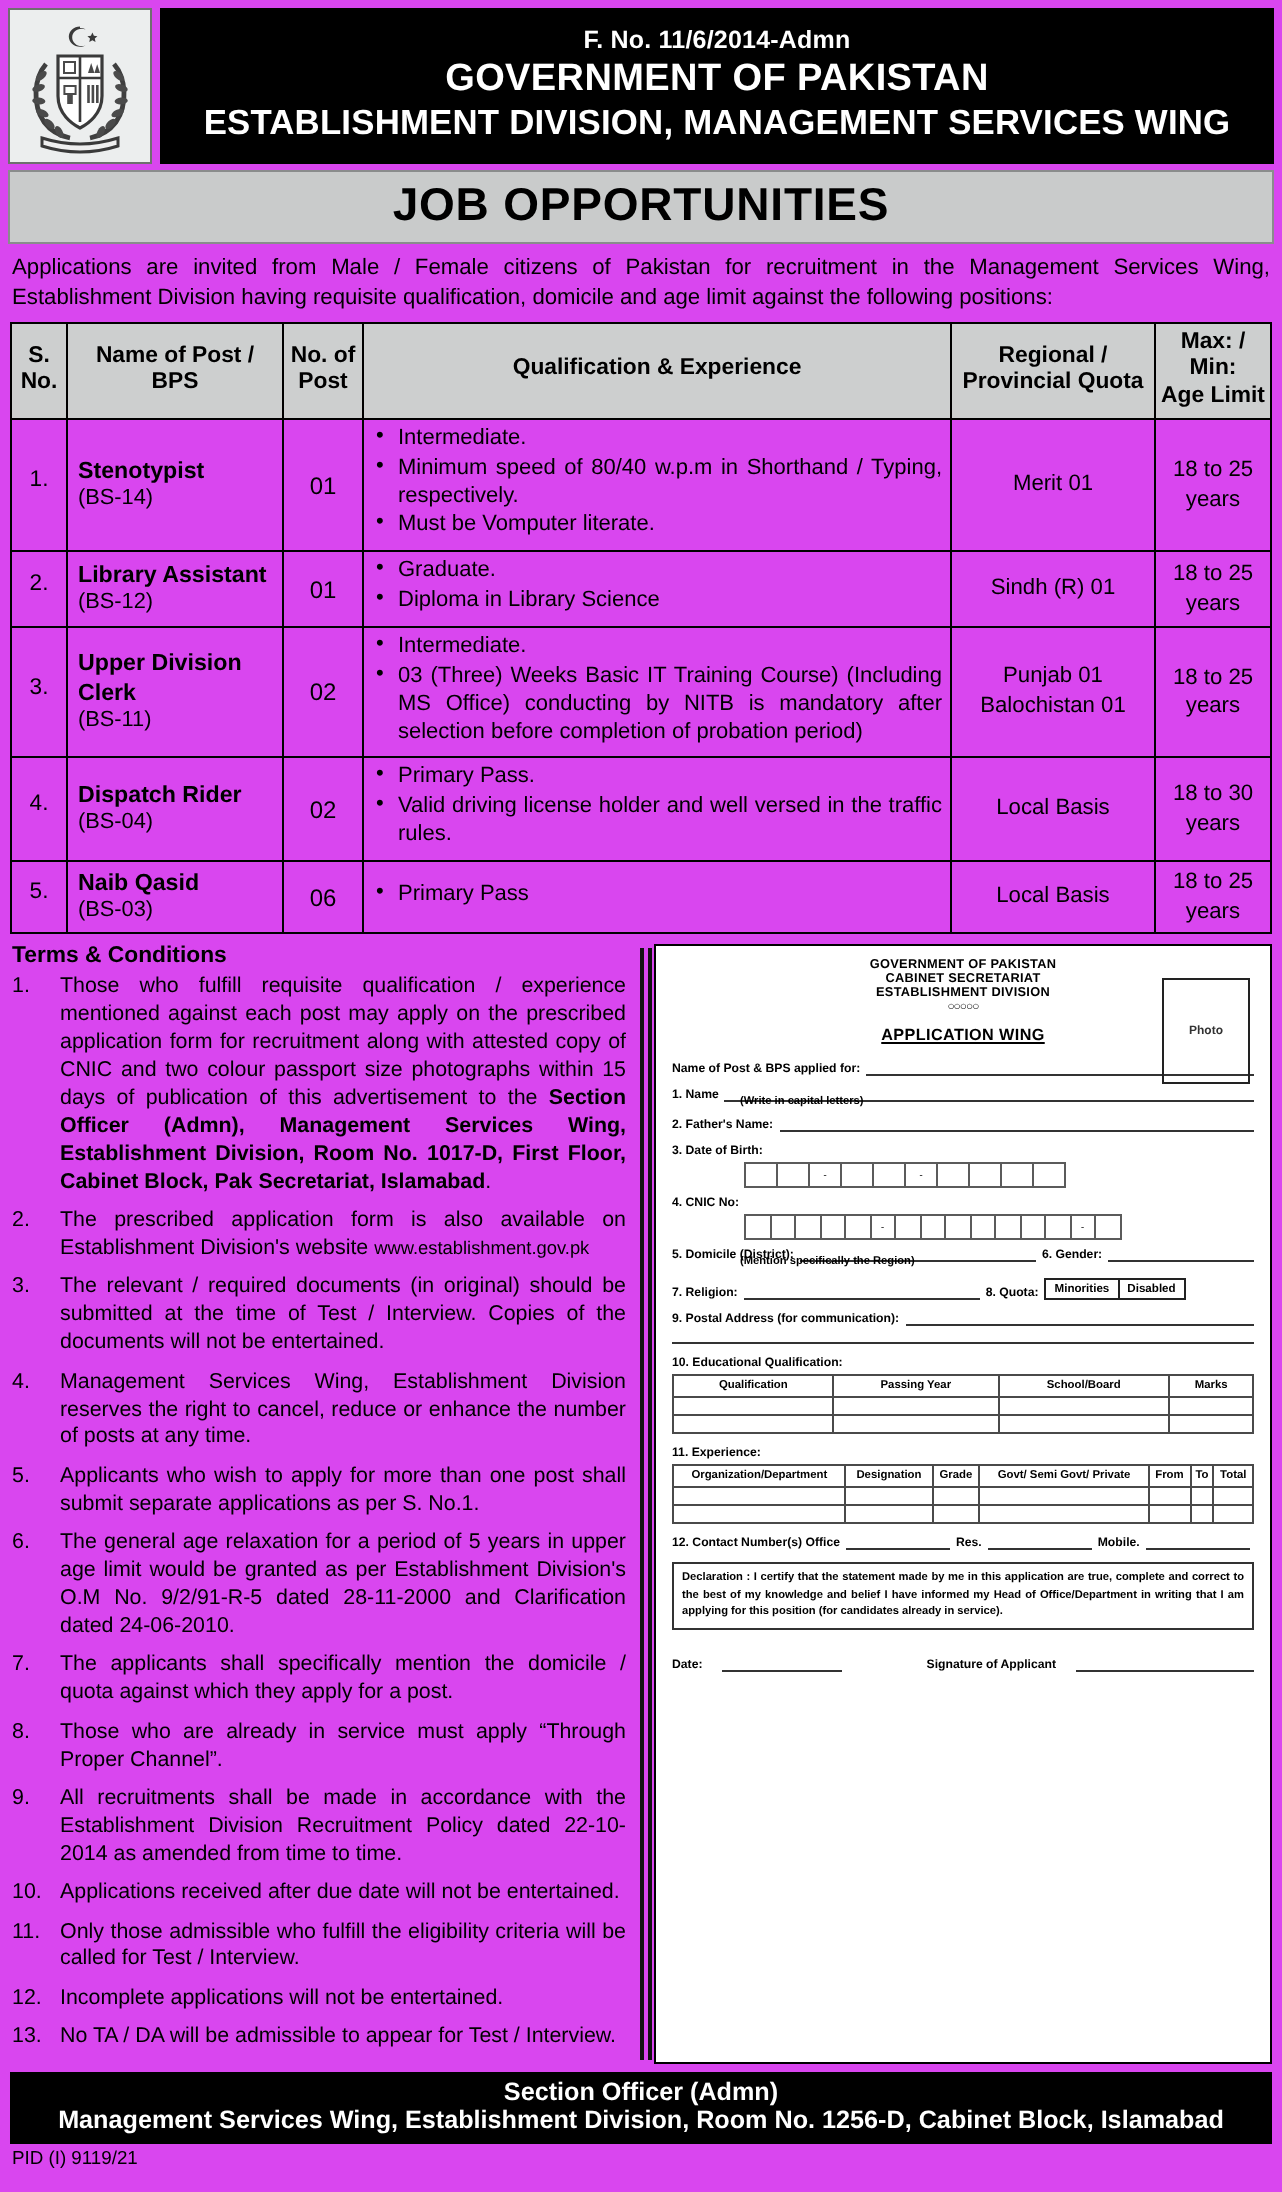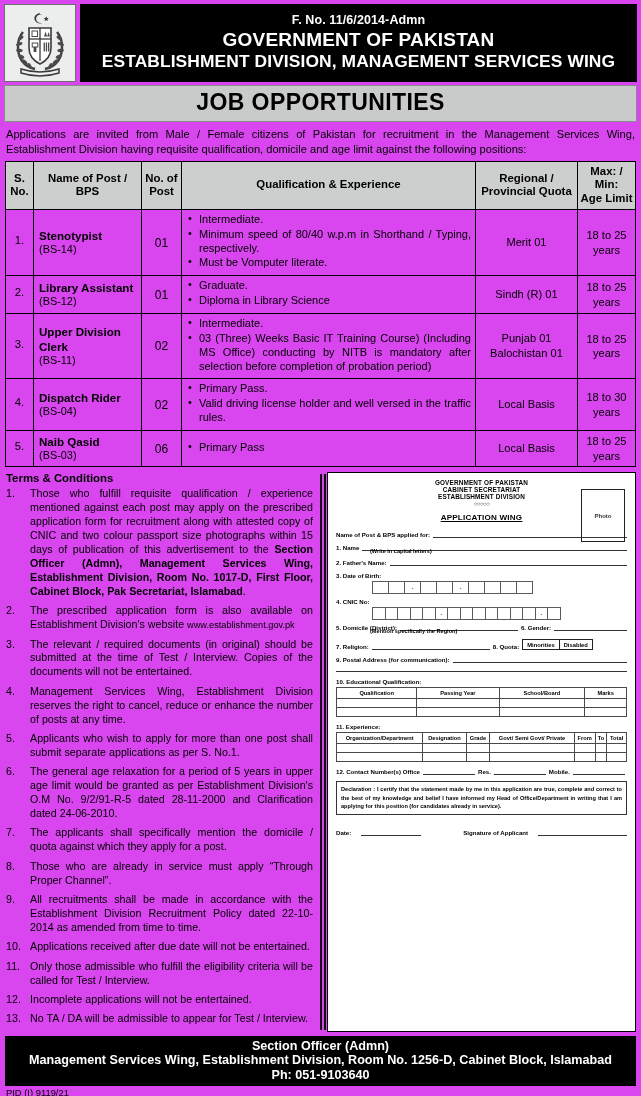--- a/index.html
+++ b/index.html
@@ -463,17 +463,16 @@
           <span class="lbl">Signature of Applicant</span>
           <span class="line"></span>
         </div>
       </div>
     </div>
   </div>
 
   <div class="footer-black">
     <div class="fb1">Section Officer (Admn)</div>
     <div class="fb2">Management Services Wing, Establishment Division, Room No. 1256-D, Cabinet Block, Islamabad</div>
-    <div class="fb3">Ph: 051-9103640</div>
   </div>
   <div class="pid">PID (I) 9119/21</div>
 
 </div>
 
 </body></html>

